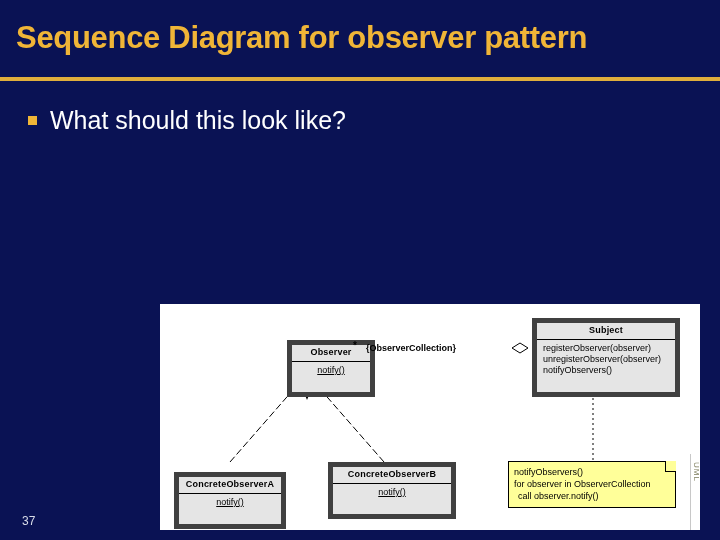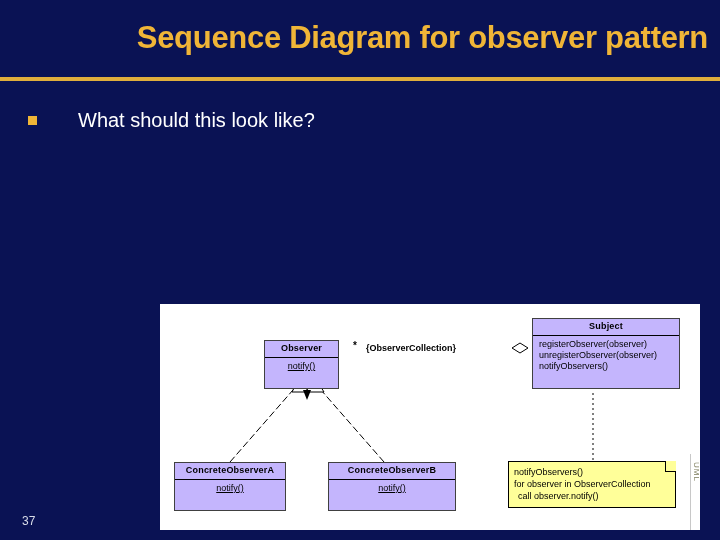--- a/index.html
+++ b/index.html
@@ -26,21 +26,20 @@
     position: absolute;
     left: 16px;
     top: 18px;
     width: 692px;
     font-size: 31px;
     font-weight: bold;
     color: #f0b537;
     letter-spacing: -0.3px;
     white-space: nowrap;
     line-height: 40px;
-    text-align: right;
   }
 
   .title-rule {
     position: absolute;
     left: 0;
     top: 77px;
     width: 720px;
     height: 4px;
     background: #e0ae3c;
   }
@@ -54,25 +53,24 @@
     gap: 13px;
   }
   .bullet-marker {
     width: 9px;
     height: 9px;
     background: #f0b537;
     margin-top: 11px;
     flex: none;
   }
   .bullet-text {
-    font-size: 20px;
+    font-size: 25px;
     color: #ffffff;
     line-height: 31px;
     white-space: nowrap;
-    margin-left: 28px;
   }
 
   .slide-number {
     position: absolute;
     left: 22px;
     top: 514px;
     font-size: 12px;
     color: #d8dce8;
   }
 
@@ -104,45 +102,45 @@
     color: #7b7b5a;
     writing-mode: vertical-rl;
     letter-spacing: 1px;
     line-height: 8px;
     white-space: nowrap;
   }
 
   
   .uml-class {
     position: absolute;
-    background: #c4b5fd;
-    border: 1px solid #404040;
+    background: #e5e5e5;
+    border: 5px solid #404040;
     box-sizing: border-box;
     font-size: 9px;
     color: #000000;
   }
   .uml-name {
     text-align: center;
     font-weight: bold;
     padding: 2px 6px 3px 6px;
     border-bottom: 1px solid #000000;
     line-height: 11px;
     letter-spacing: 0.2px;
   }
   .uml-ops {
     padding: 3px 6px 16px 6px;
     line-height: 11px;
   }
   .uml-ops div { white-space: nowrap; }
   .uml-ops.center { text-align: center; text-decoration: underline; }
 
   
-  #observer-class   { left: 104px; top: 36px;  width: 75px; }
+  #observer-class   { left: 127px; top: 36px;  width: 88px; }
   #subject-class    { left: 372px; top: 14px;  width: 148px; }
-  #concreteA-class  { left: 14px;  top: 158px; width: 112px; }
+  #concreteA-class  { left: 14px;  top: 168px; width: 112px; }
   #concreteB-class  { left: 168px; top: 158px; width: 128px; }
 
   .multiplicity {
     position: absolute;
     left: 193px;
     top: 36px;
     font-size: 10px;
     font-weight: bold;
     color: #000000;
   }

